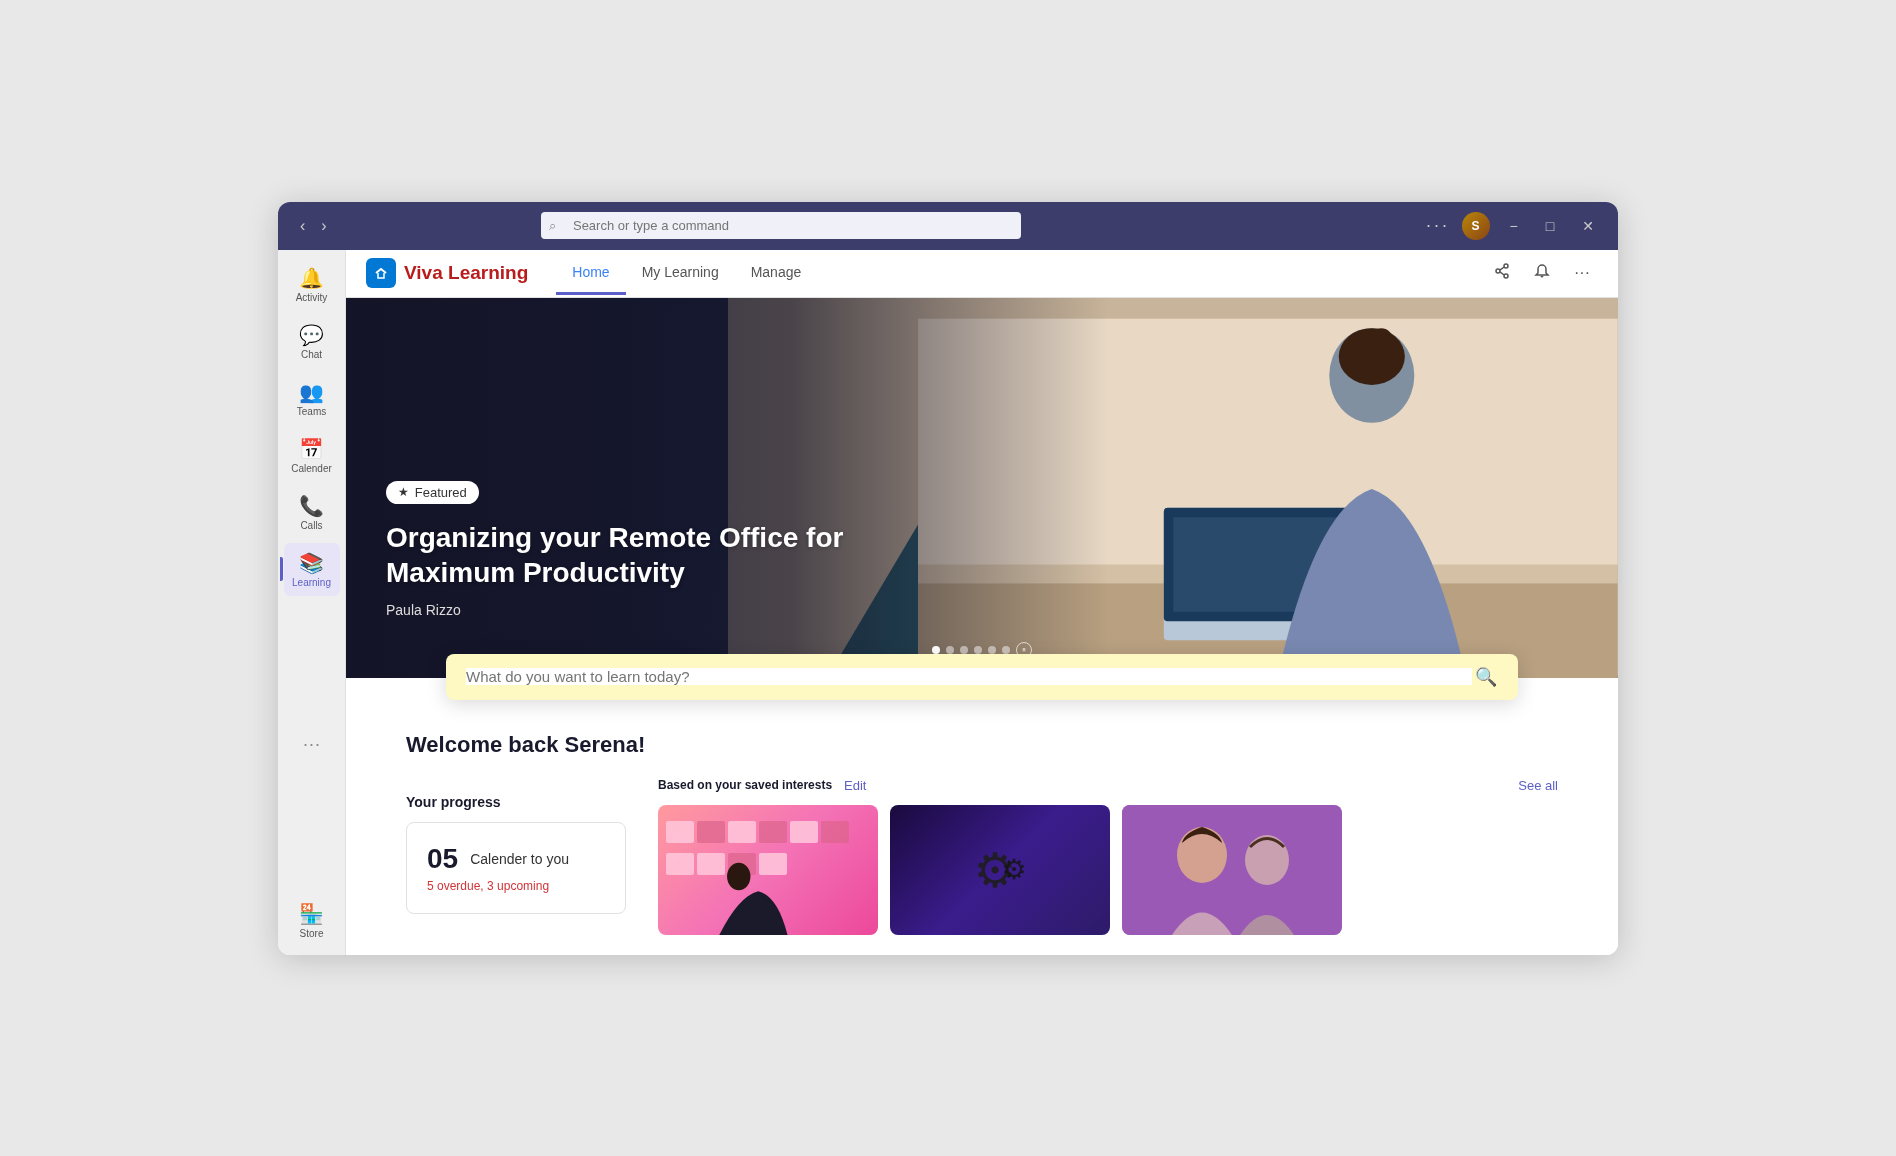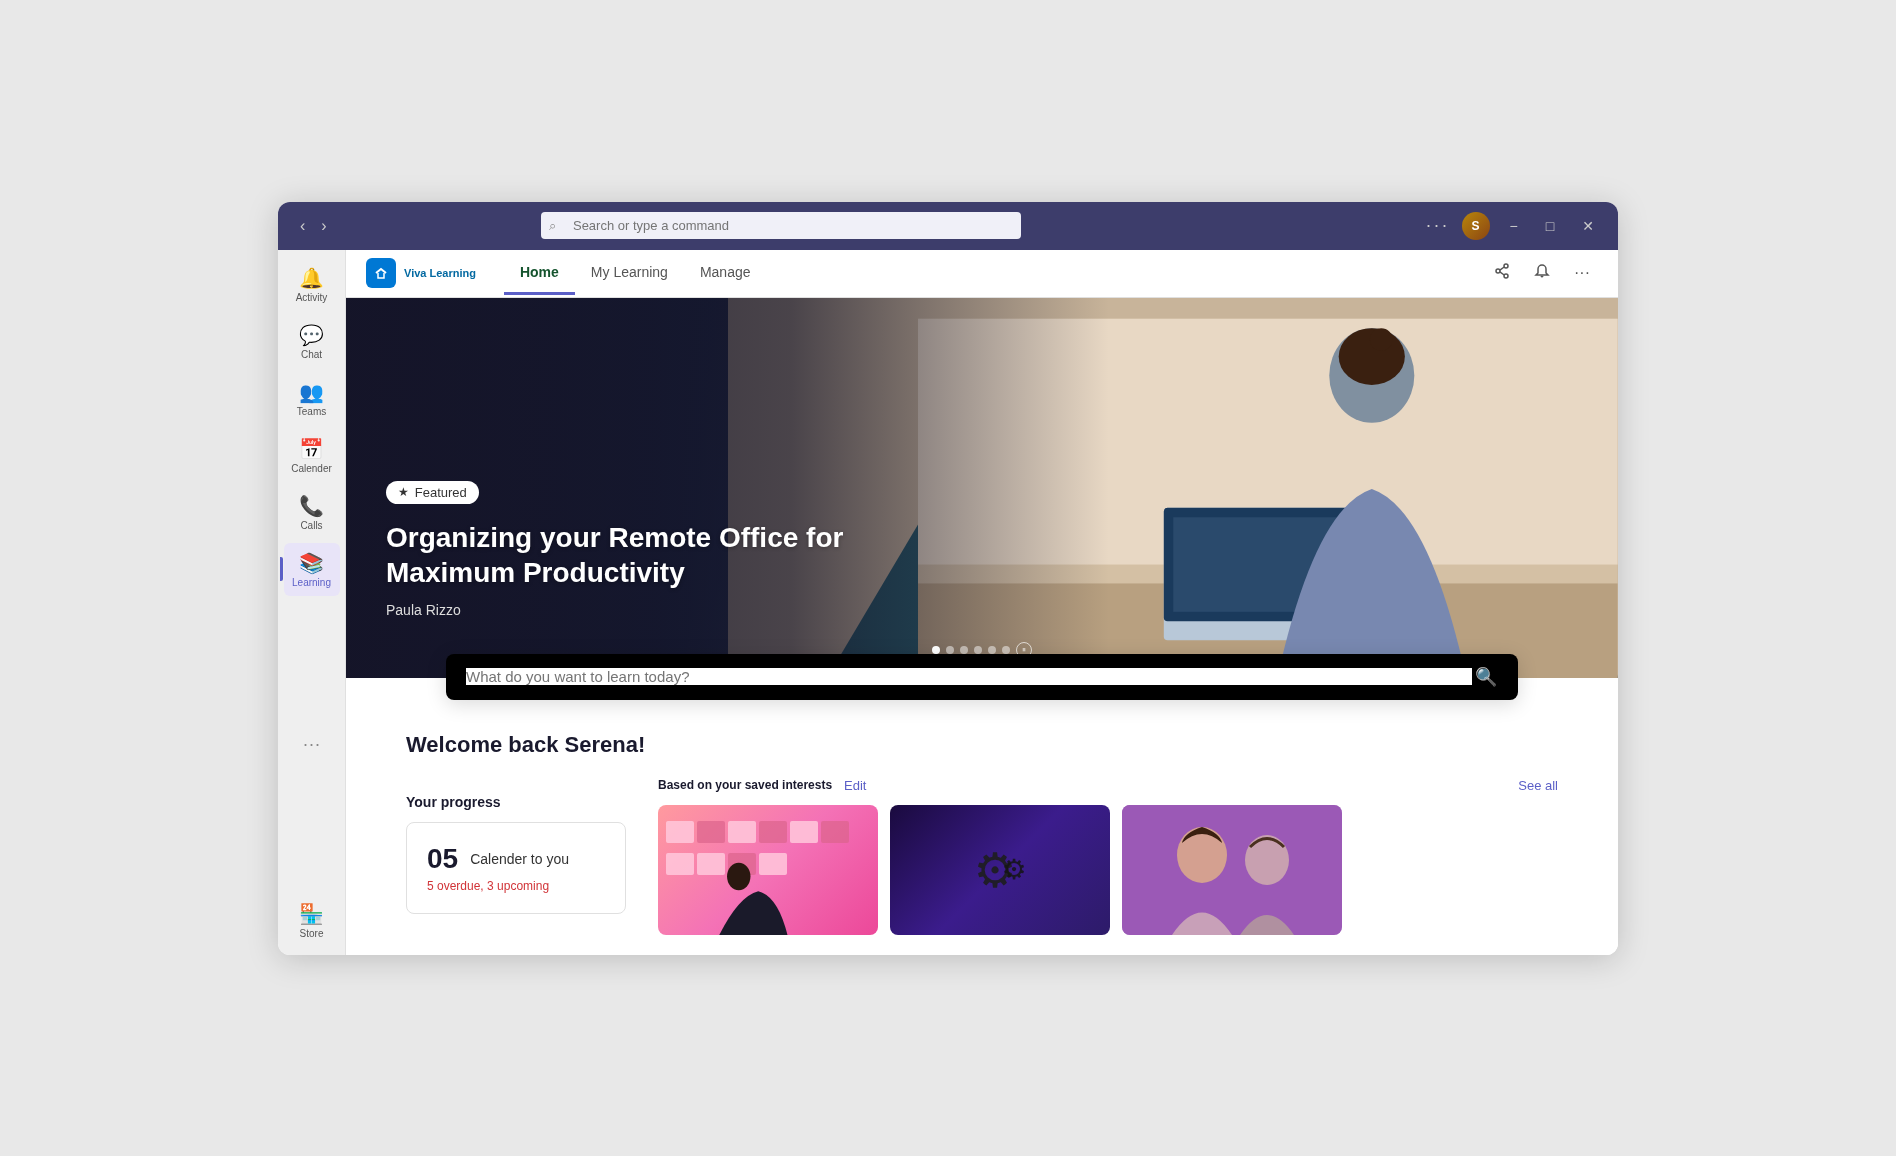--- a/index.html
+++ b/index.html
@@ -155,41 +155,41 @@
       gap: 8px;
     }
     .app-logo-icon {
       width: 30px; height: 30px;
       background: #0078d4;
       border-radius: 6px;
       display: flex; align-items: center; justify-content: center;
       font-size: 18px;
     }
     .app-logo-text {
-      font-size: 11px;
+      font-size: 19px;
       font-weight: 600;
-      color: #0369a1;
+      color: #b91c1c;
     }
     .app-nav {
       display: flex;
       gap: 0;
       margin-left: 8px;
     }
     .app-nav-item {
       padding: 12px 16px;
       font-size: 14px;
       color: #555;
       cursor: pointer;
       border-bottom: 3px solid transparent;
       text-decoration: none;
     }
     .app-nav-item.active {
-      color: #14532d;
+      color: #3b82f6;
       border-bottom-color: #5b5fc7;
-      font-weight: 700;
+      font-weight: 400;
     }
     .app-header-actions {
       margin-left: auto;
       display: flex;
       align-items: center;
       gap: 8px;
     }
     .header-icon-btn {
       background: none;
       border: none;
@@ -277,21 +277,21 @@
       font-size: 8px; color: rgba(255,255,255,0.7);
     }
 
     
     .search-overlay {
       position: relative;
       margin: -24px 100px 0;
       z-index: 10;
     }
     .search-bar-main {
-      background: #000000;
+      background: #fef9c3;
       border-radius: 8px;
       box-shadow: 0 4px 20px rgba(0,0,0,0.15);
       display: flex;
       align-items: center;
       padding: 12px 20px;
       gap: 4px;
     }
     .search-bar-main input {
       flex: 1;
       border: none;

